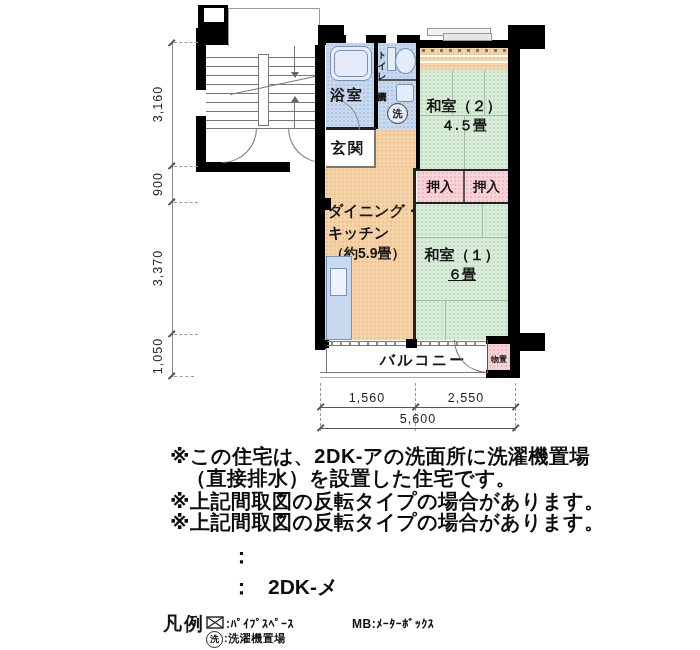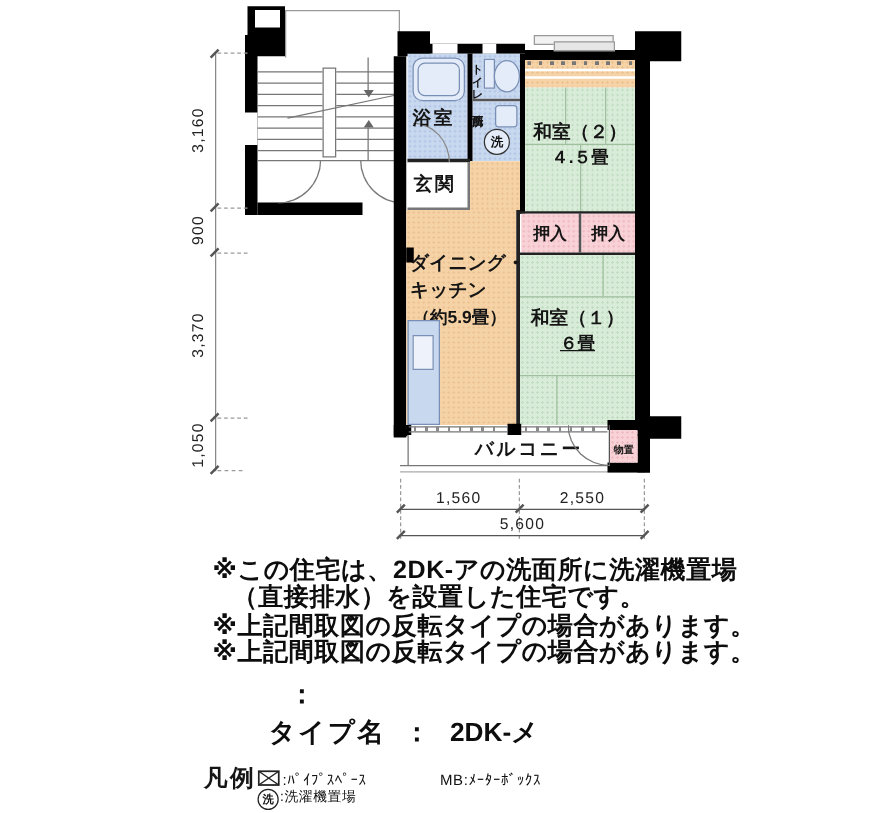--- a/index.html
+++ b/index.html
@@ -20,21 +20,21 @@
   .center{display:flex;align-items:center;justify-content:center;text-align:center;}
   .vtext{writing-mode:vertical-rl;text-orientation:upright;letter-spacing:1px;}
   .dim{position:absolute;font-size:12.5px;color:#222;text-align:center;letter-spacing:1px;white-space:nowrap;line-height:1;}
   .dash-h{position:absolute;border-top:1px dashed #9a9a9a;height:0;}
   .dash-v{position:absolute;border-left:1px dashed #9a9a9a;width:0;}
   .tickmark{position:absolute;width:9px;height:1.5px;background:#555;transform:rotate(-45deg);}
   .note{position:absolute;font-size:20px;font-weight:700;letter-spacing:0.5px;color:#0d0d0d;white-space:nowrap;line-height:1;}
   .info-row{position:absolute;display:flex;align-items:flex-start;font-size:21px;font-weight:700;color:#0d0d0d;line-height:1;}
   .info-label{width:92px;text-align-last:justify;-moz-text-align-last:justify;}
   .info-sep{margin:0 16px;}
-  .legend-small{position:absolute;font-size:12px;font-weight:400;letter-spacing:0.5px;color:#111;line-height:1;white-space:nowrap;}
+  .legend-small{position:absolute;font-size:12px;font-weight:700;letter-spacing:0.5px;color:#111;line-height:1;white-space:nowrap;}
   .hatch{position:absolute;background:repeating-linear-gradient(90deg,#8a8a8a 0 2px,transparent 2px 9px);}
   .striphatch{position:absolute;background:repeating-linear-gradient(90deg,#777 0 3px,transparent 3px 9px);}
 </style>
 </head>
 <body>
 
 <div id="canvas">
 
   <div class="wall" style="left:198px;top:5px;width:30px;height:40px;"></div>
   <div class="white" style="left:204px;top:8px;width:20px;height:14px;"></div>
@@ -195,21 +195,20 @@
 
   <div class="note" style="left:170px;top:446px;">※この住宅は、2DK-アの洗面所に洗濯機置場</div>
   <div class="note" style="left:170px;top:491px;">※上記間取図の反転タイプの場合があります。</div>
   <div class="note" style="left:186px;top:468px;">（直接排水）を設置した住宅です。</div>
   <div class="note" style="left:170px;top:512px;">※上記間取図の反転タイプの場合があります。</div>
 
   <div class="info-row" style="left:215px;top:545px;">
     <span class="info-sep">：</span>
   </div>
   <div class="info-row" style="left:215px;top:576px;">
-    <span class="info-label">タイプ名</span>
     <span class="info-sep">：</span>
     <span>2DK-メ</span>
   </div>
 
   <div class="room-label" style="left:163px;top:614px;font-size:19px;letter-spacing:2px;font-weight:700;">凡例</div>
   <svg style="position:absolute;left:206px;top:616px;" width="18" height="13" viewBox="0 0 18 13">
     <rect x="1" y="1" width="16" height="11" fill="none" stroke="#222" stroke-width="1.4"></rect>
     <line x1="1" y1="1" x2="17" y2="12" stroke="#222" stroke-width="1.2"></line>
     <line x1="17" y1="1" x2="1" y2="12" stroke="#222" stroke-width="1.2"></line>
   </svg>

